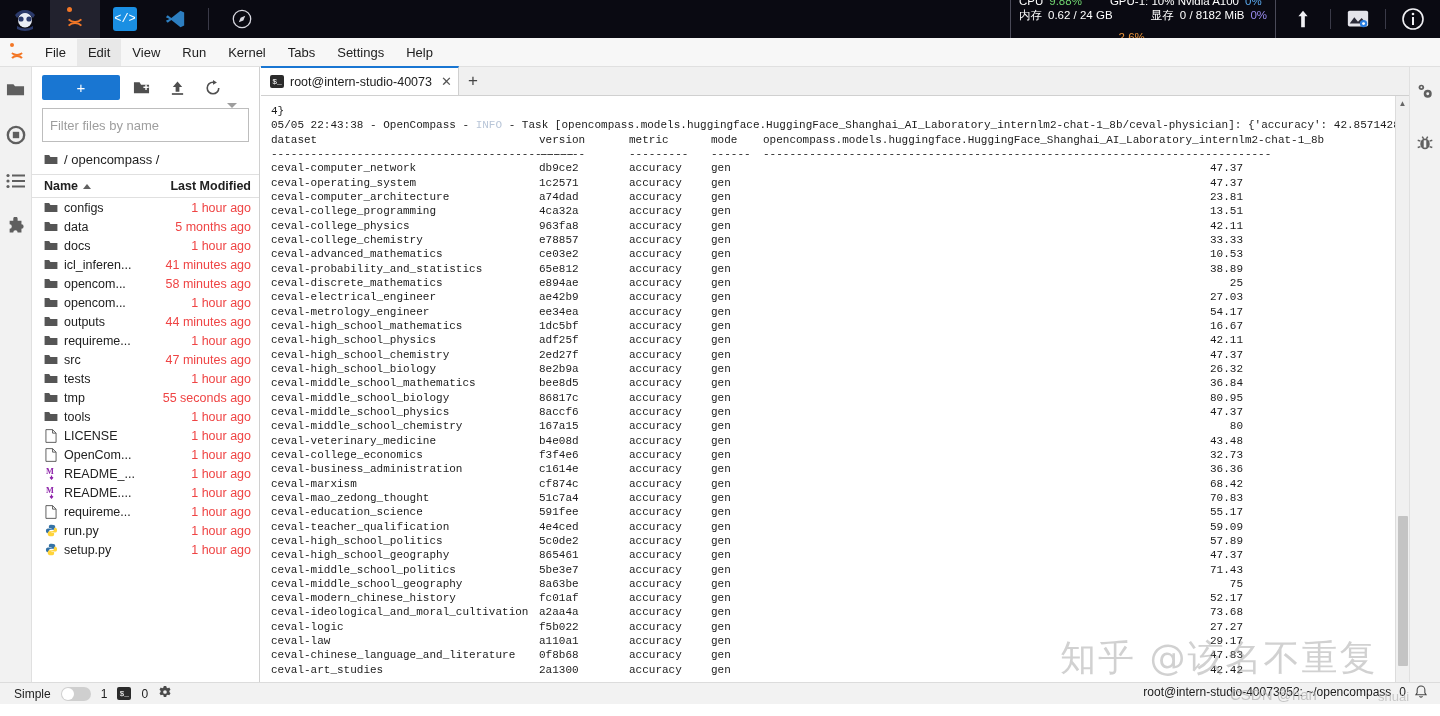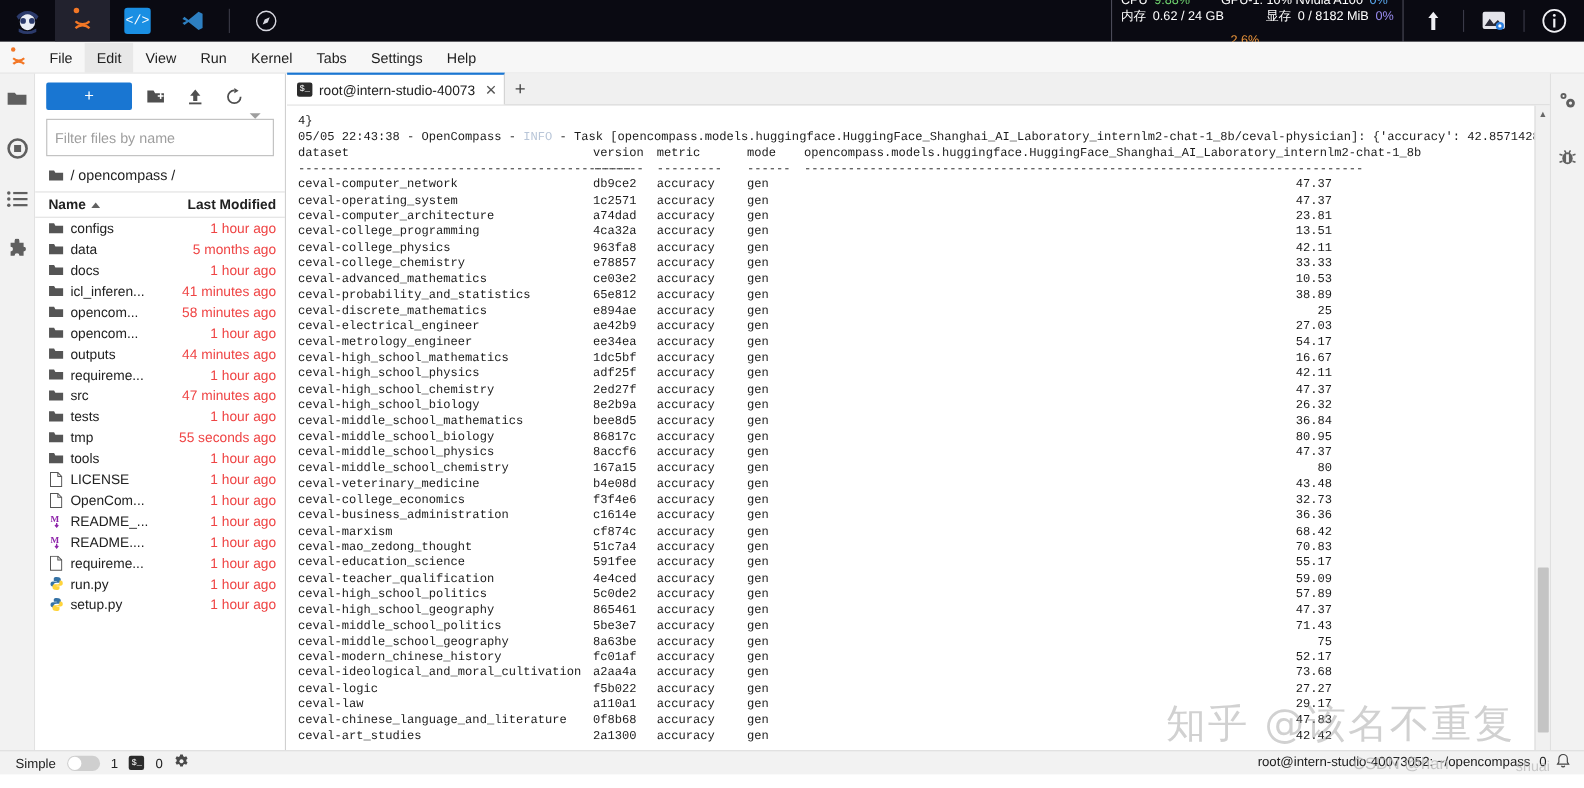--- a/index.html
+++ b/index.html
@@ -151,21 +151,21 @@
   .termwrap { position:relative; height:598px; background:#ffffff; }
   .term {
     position:absolute; inset:0 14px 0 0; padding:8px 0 0 10px;
     font-family:"Liberation Mono", monospace;
     font-size:11px; line-height:14.33px; color:#1b1b1b;
     white-space:pre; overflow:hidden;
   }
   .trow { display:block; height:14.33px; }
   .c-ds { display:inline-block; width:268px; }
   .c-ver { display:inline-block; width:58px; }
-  .c-met { display:inline-block; width:82px; }
+  .c-met { display:inline-block; width:82px;margin-left:32px; }
   .c-mode { display:inline-block; width:52px; }
   .c-val { display:inline-block; width:480px; text-align:right; }
   .dim { color:#b9c6d8; }
 
   
   .scroll {
     position:absolute; right:0; top:0; width:14px; height:598px; background:#f0f0f0;
     border-left:1px solid #dcdcdc;
   }
   .sb-arrow { height:14px; display:flex; align-items:center; justify-content:center; font-size:8px; color:#666; }

